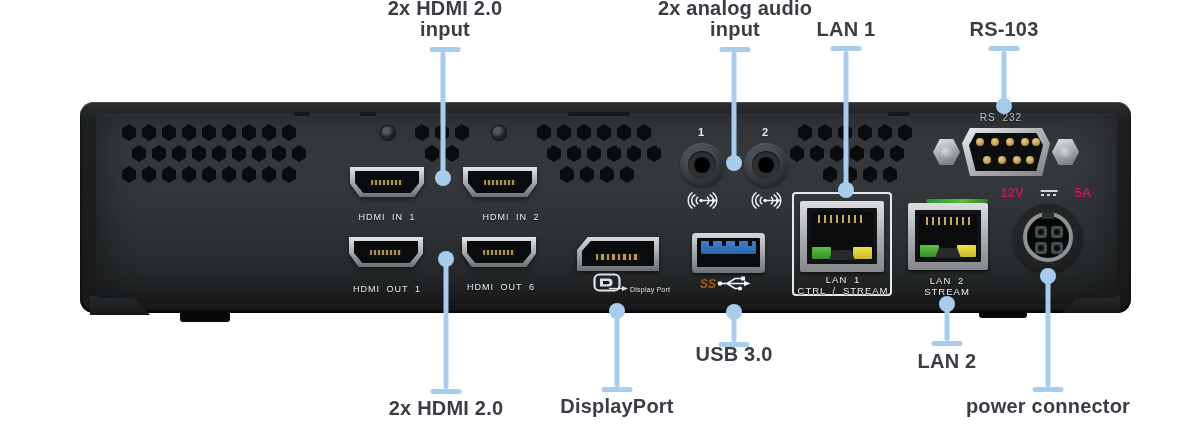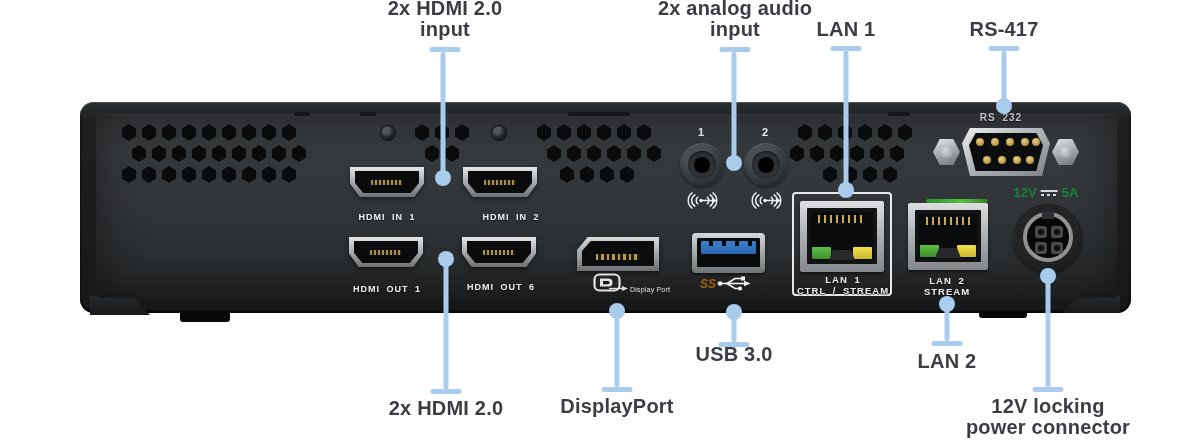--- a/index.html
+++ b/index.html
@@ -24,21 +24,21 @@
 
   
   .vent-group{position:absolute;z-index:3;}
   .hex{position:absolute;width:14px;height:17px;background:#0a0b0c;
        clip-path:polygon(50% 0,100% 26%,100% 74%,50% 100%,0 74%,0 26%);}
   .screw{position:absolute;width:14px;height:14px;border-radius:50%;z-index:3;
     background:radial-gradient(circle at 38% 32%,#55585c 0 22%,#232527 55%,#0e0f10 100%);
     box-shadow:0 0 0 1px #101113;}
 
   
-  .port-label{position:absolute;z-index:4;color:#eef0f2;font-size:9px;font-weight:bold;
+  .port-label{position:absolute;z-index:4;color:#eef0f2;font-size:9px;font-weight:normal;
     letter-spacing:1px;word-spacing:3px;white-space:nowrap;transform:translateX(-50%);
     text-shadow:0 1px 1px rgba(0,0,0,.7);}
 
   
   .hdmi{position:absolute;width:74px;height:30px;z-index:4;filter:drop-shadow(0 2px 2px rgba(0,0,0,.5));}
   .hdmi-shell{position:absolute;inset:0;clip-path:polygon(0 0,100% 0,100% 55%,87% 100%,13% 100%,0 55%);
     background:linear-gradient(180deg,#e3e5e7,#a3a6a9 55%,#6e7174);}
   .hdmi-cavity{position:absolute;left:5px;right:5px;top:4px;bottom:4px;
     clip-path:polygon(0 0,100% 0,100% 55%,87% 100%,13% 100%,0 55%);background:#0a0b0c;}
   .hdmi-pins{position:absolute;left:16px;right:16px;top:9px;height:5px;z-index:1;
@@ -105,21 +105,21 @@
   .db9 .pin{position:absolute;width:8px;height:8px;border-radius:50%;
     background:radial-gradient(circle at 40% 35%,#e8cf8a,#b3913f 70%,#6d5620 100%);}
   .hexnut{position:absolute;width:27px;height:26px;z-index:4;
     clip-path:polygon(25% 0,75% 0,100% 50%,75% 100%,25% 100%,0 50%);
     background:linear-gradient(160deg,#e5e7e9,#9b9ea1 60%,#6f7275);}
   .hexnut i{position:absolute;left:7px;top:7px;width:13px;height:12px;border-radius:50%;
     background:radial-gradient(circle at 40% 35%,#d6d8da,#8e9194);}
 
   
   .pwr-label{position:absolute;left:1046px;top:185px;transform:translateX(-50%);z-index:4;
-    display:flex;align-items:center;gap:4px;color:#15803d;font-weight:bold;font-size:13px;white-space:nowrap;}
+    display:flex;align-items:center;gap:17px;color:#be185d;font-weight:bold;font-size:13px;white-space:nowrap;}
   .dc-sym{display:inline-flex;flex-direction:column;gap:2px;width:17px;}
   .dc-sym .solid{height:2px;background:#d6d8da;}
   .dc-sym .dash{height:2px;background:repeating-linear-gradient(90deg,#d6d8da 0 3.5px,transparent 3.5px 6px);}
   .pwr{position:absolute;left:1013px;top:202px;width:70px;height:70px;border-radius:50%;z-index:4;
     background:radial-gradient(circle at 45% 38%,#222426 0 55%,#131415 100%);
     box-shadow:inset 0 1px 1px rgba(255,255,255,.12), 0 2px 3px rgba(0,0,0,.5);}
   .pwr-ring{position:absolute;left:10px;top:10px;width:50px;height:50px;border-radius:50%;
     border:4px solid #8f9295;background:#070808;box-shadow:inset 0 1px 2px rgba(0,0,0,.8);}
   .pwr-pin{position:absolute;width:12px;height:12px;border-radius:3px;background:#474a4d;}
   .pwr-pin i{position:absolute;left:3px;top:3px;width:6px;height:6px;border-radius:50%;background:#0d0e0f;}
@@ -357,21 +357,21 @@
   <div class="callout" style="left:846px;">
     <div class="co-label" style="top:19px;">
       <span>LAN 1</span>
       </div>
     <div class="co-bar co-blue" style="top:46px;"></div>
     <div class="co-line co-blue" style="top:51px;height:133px;"></div>
     <div class="co-dot co-blue" style="top:182px;"></div>
   </div>
   <div class="callout" style="left:1004px;">
     <div class="co-label" style="top:19px;">
-      <span>RS-417</span>
+      <span>RS-103</span>
       </div>
     <div class="co-bar co-blue" style="top:46px;"></div>
     <div class="co-line co-blue" style="top:51px;height:50px;"></div>
     <div class="co-dot co-blue" style="top:98px;"></div>
   </div>
 
   <div class="callout" style="left:446px;">
     <div class="co-dot co-blue" style="top:251px;"></div>
     <div class="co-line co-blue" style="top:261px;height:128px;"></div>
     <div class="co-bar co-blue" style="top:389px;"></div>
@@ -401,21 +401,20 @@
     <div class="co-bar co-blue" style="top:341px;"></div>
     <div class="co-label" style="top:351px;">
       <span>LAN 2</span>
       </div>
   </div>
   <div class="callout" style="left:1048px;">
     <div class="co-dot co-blue" style="top:268px;"></div>
     <div class="co-line co-blue" style="top:278px;height:109px;"></div>
     <div class="co-bar co-blue" style="top:387px;"></div>
     <div class="co-label" style="top:396px;">
-      <span>12V locking</span>
         <span>power connector</span>
       </div>
   </div>
 
 <div class="vent-group">
       <div class="hex" style="left: 122px; top: 124px;"></div>
       <div class="hex" style="left: 142px; top: 124px;"></div>
       <div class="hex" style="left: 162px; top: 124px;"></div>
       <div class="hex" style="left: 182px; top: 124px;"></div>
       <div class="hex" style="left: 202px; top: 124px;"></div>

